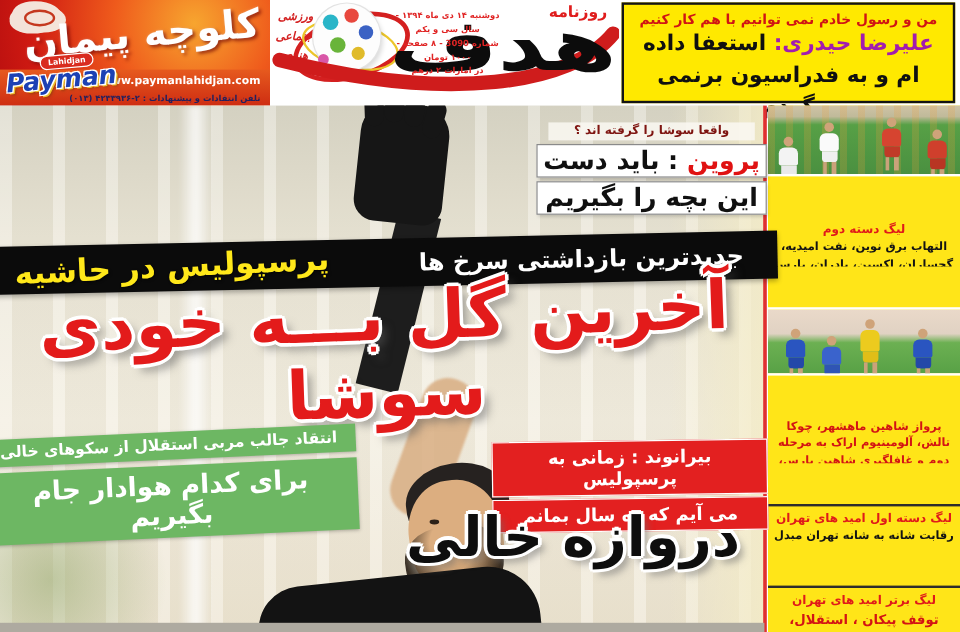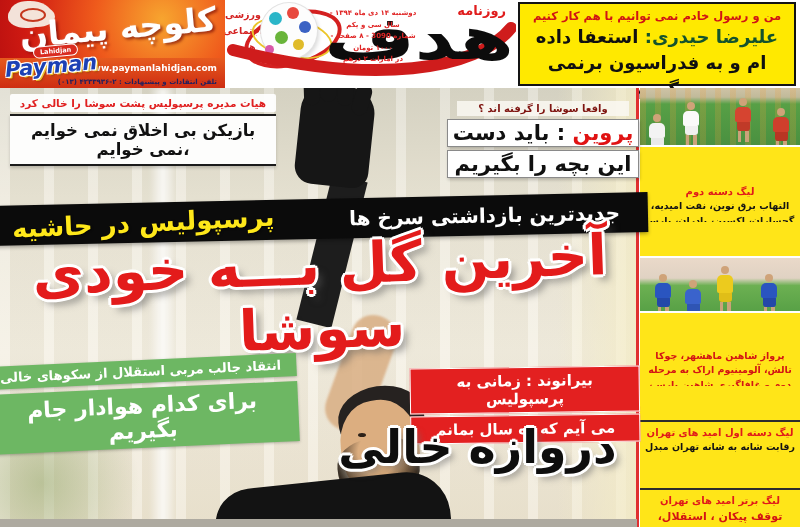--- a/index.html
+++ b/index.html
@@ -21,40 +21,40 @@
   .phone{position:absolute;right:8px;bottom:2px;color:#23205e;font-size:7px;font-weight:bold;}
   .payman{position:absolute;left:3px;bottom:2px;width:92px;height:40px;}
   .payman-text{position:absolute;left:2px;top:8px;font-style:italic;font-weight:bold;font-size:21px;color:#1c41b4;
                transform:rotate(-5deg);direction:ltr;
                text-shadow:1px 1px 0 #fff,-1px -1px 0 #fff,1px -1px 0 #fff,-1px 1px 0 #fff,2px 2px 0 #eec22c,3px 3px 2px rgba(90,60,0,.4);}
   .lahidjan-tag{position:absolute;left:30px;top:-1px;background:#d92b1f;color:#fff;font-size:6.5px;font-weight:bold;
                 padding:1px 6px;border-radius:7px;border:1px solid #fff;transform:rotate(-5deg);direction:ltr;}
 
   .masthead{position:absolute;left:225px;top:0;width:291px;height:88px;background:#fff;overflow:hidden;}
   .cats{position:absolute;right:253px;top:7px;text-align:center;line-height:1.7;}
-  .cats span{display:block;color:#d42222;font-size:9.5px;font-weight:bold;}
+  .cats span{display:block;color:#d42222;font-size:9.5px;font-weight:bold;font-style:italic;}
   .mball{position:absolute;left:36px;top:3px;width:56px;height:56px;border-radius:50%;background:#fdfdfd;
          box-shadow:0 0 0 1px #e3e3e3,2px 3px 4px rgba(0,0,0,.15);z-index:2;}
   .mball b{position:absolute;border-radius:50%;display:block;}
   .ring-red{position:absolute;left:18px;top:12px;width:92px;height:46px;border:4px solid #d42020;border-radius:50%;
             transform:rotate(-16deg);z-index:1;}
   .ring-yellow{position:absolute;left:26px;top:18px;width:78px;height:36px;border:2px solid #ecc62a;border-radius:50%;
                transform:rotate(12deg);z-index:1;}
   .dateline{position:absolute;left:96px;top:8px;width:104px;color:#e02424;font-size:7px;font-weight:bold;
             text-align:center;line-height:1.65;z-index:4;}
   .rooznameh{position:absolute;right:10px;top:3px;color:#e01d1d;font-size:13px;font-weight:bold;z-index:4;}
   .hadaf{position:absolute;right:2px;top:8px;font-size:60px;font-weight:bold;color:#0c0c0c;line-height:1;
          transform:scaleX(1.3);transform-origin:right center;z-index:3;}
   .swoosh{position:absolute;left:0;top:0;z-index:2;}
 
   .ybox{position:absolute;left:518px;top:2px;width:278px;height:84px;background:#ffe900;
         border:2px solid #141414;box-sizing:border-box;}
   .ybox-kicker{color:#d01414;font-weight:bold;font-size:11.5px;text-align:center;margin-top:5px;}
   .ybox-main{font-size:18px;font-weight:bold;color:#101010;text-align:center;line-height:1.45;padding:1px 8px;}
-  .ybox-main .spk{color:#14532d;}
+  .ybox-main .spk{color:#a21caf;}
 
   
   .main-photo{position:absolute;left:0;top:88px;width:637px;height:439px;overflow:hidden;
      background:
       repeating-linear-gradient(90deg,rgba(255,255,255,.30) 0 10px,rgba(0,0,0,.02) 10px 44px),
       linear-gradient(180deg,#d8d5c5 0%,#e9e4d4 25%,#f2edde 60%,#ece3cf 100%);}
   .goalpost{position:absolute;left:150px;top:0;width:26px;height:100%;
             background:linear-gradient(90deg,rgba(255,255,255,.05),rgba(255,255,255,.8),rgba(255,255,255,.05));filter:blur(2px);}
   .bush{position:absolute;left:0;top:290px;width:140px;height:150px;
         background:radial-gradient(ellipse at 30% 70%,rgba(148,168,108,.55),rgba(148,168,108,0) 70%);}
@@ -221,24 +221,20 @@
       <i style="left:52px;top:-5px;transform:rotate(10deg);"></i>
     </div>
     <span class="hair"></span>
     <span class="face"></span>
     <span class="eye" style="left:358px;top:345px;"></span>
     <span class="eye" style="left:390px;top:341px;"></span>
     <span class="beard"></span>
     <span class="torso"></span>
   </div>
 
-  <div class="board-box">
-    <div class="board-kicker">هیات مدیره پرسپولیس پشت سوشا را خالی کرد</div>
-    <div class="board-headline">بازیکن بی اخلاق نمی خوایم ،نمی خوایم</div>
-  </div>
 
   <div class="parvin-box">
     <span class="parvin-kicker">واقعا سوشا را گرفته اند ؟</span>
     <div class="parvin-line">
       <span class="spk">پروین</span><span> : باید دست</span>
     </div>
     <div class="parvin-line">این بچه را بگیریم</div>
   </div>
 
   <div class="banner">

